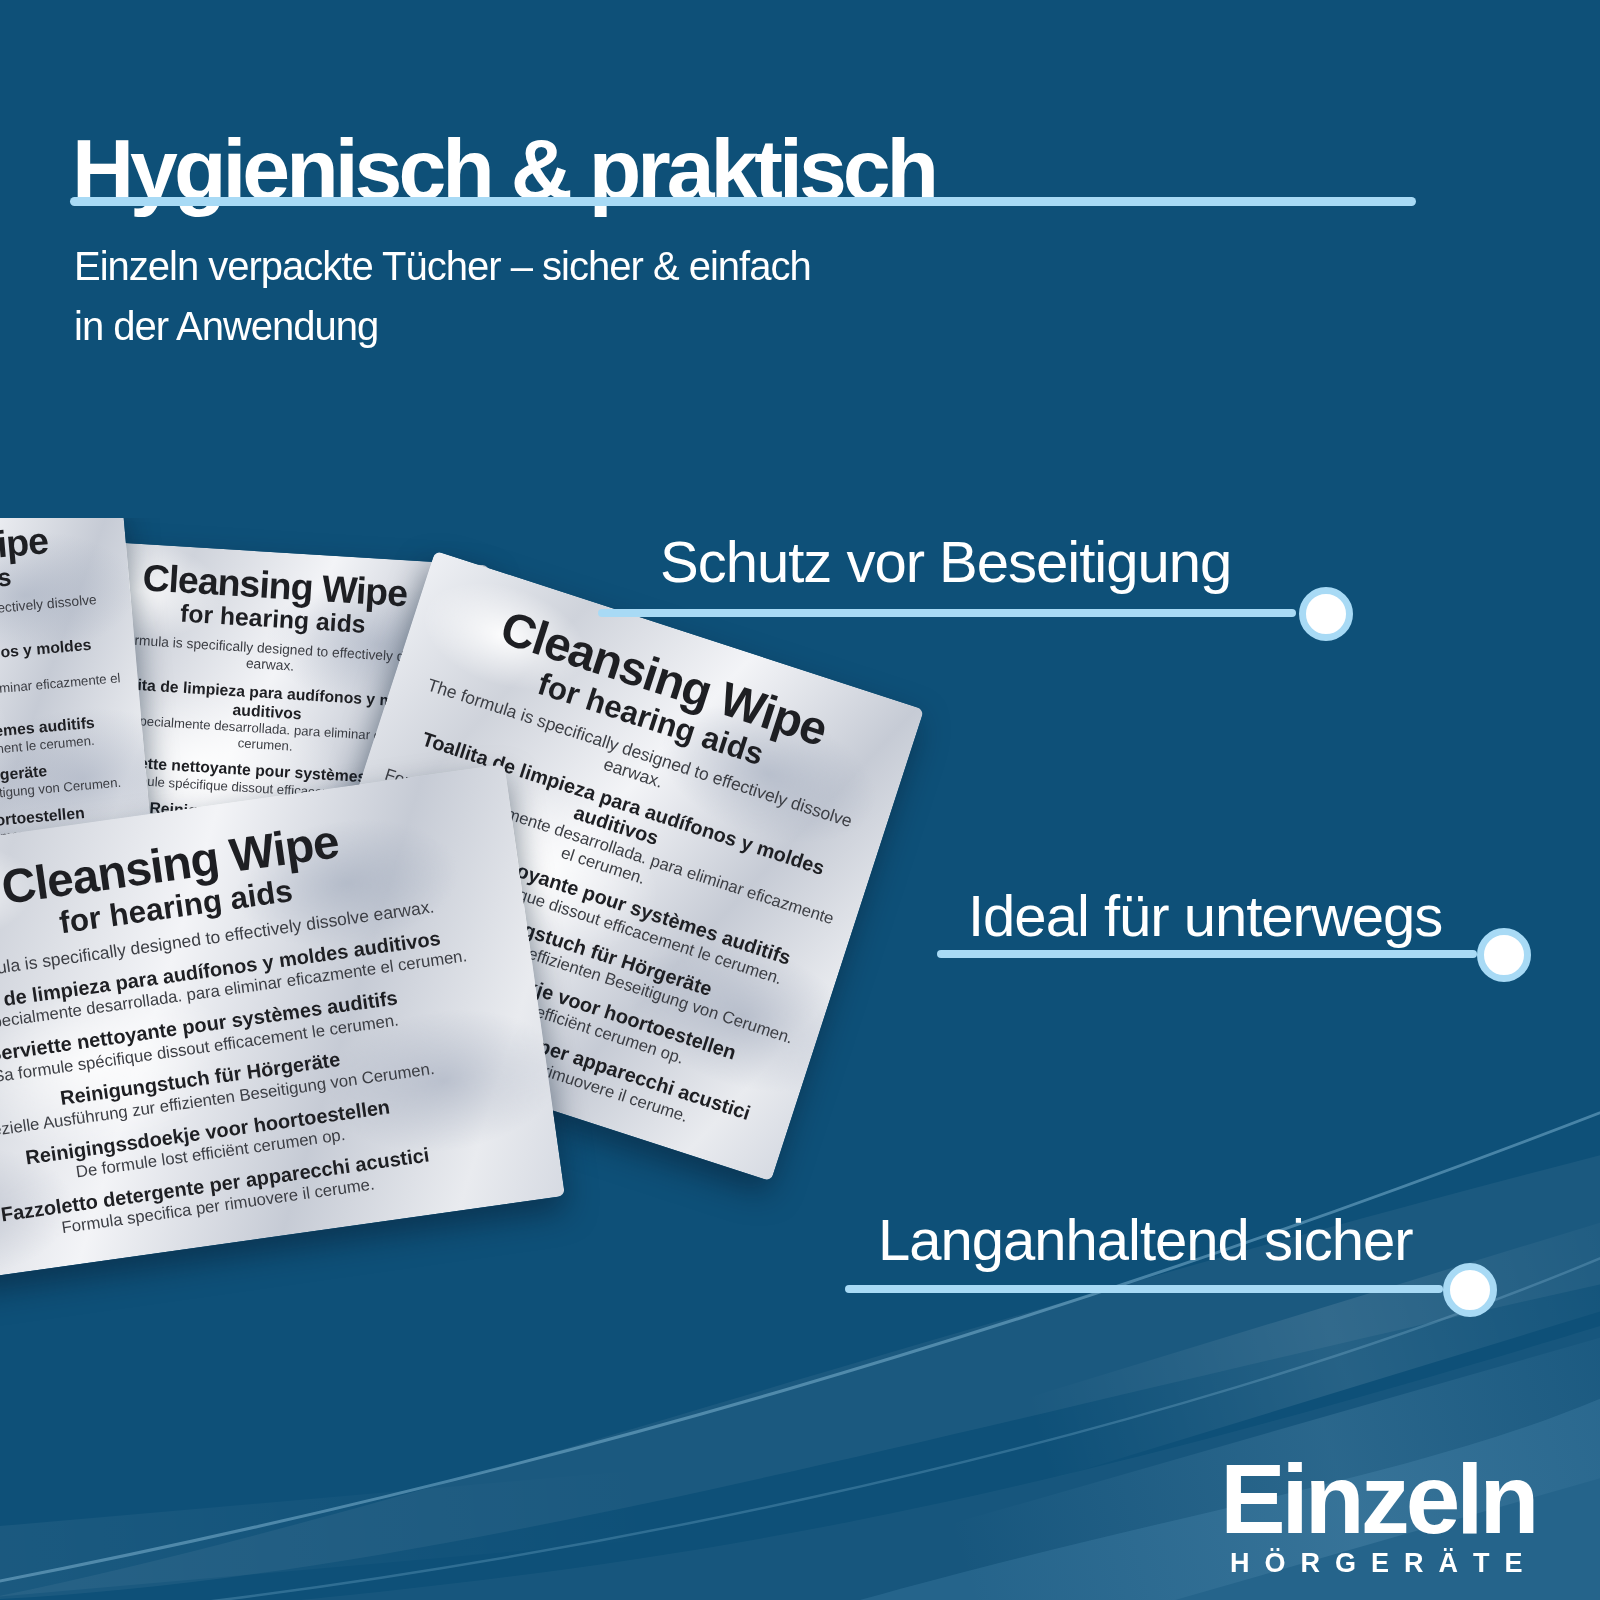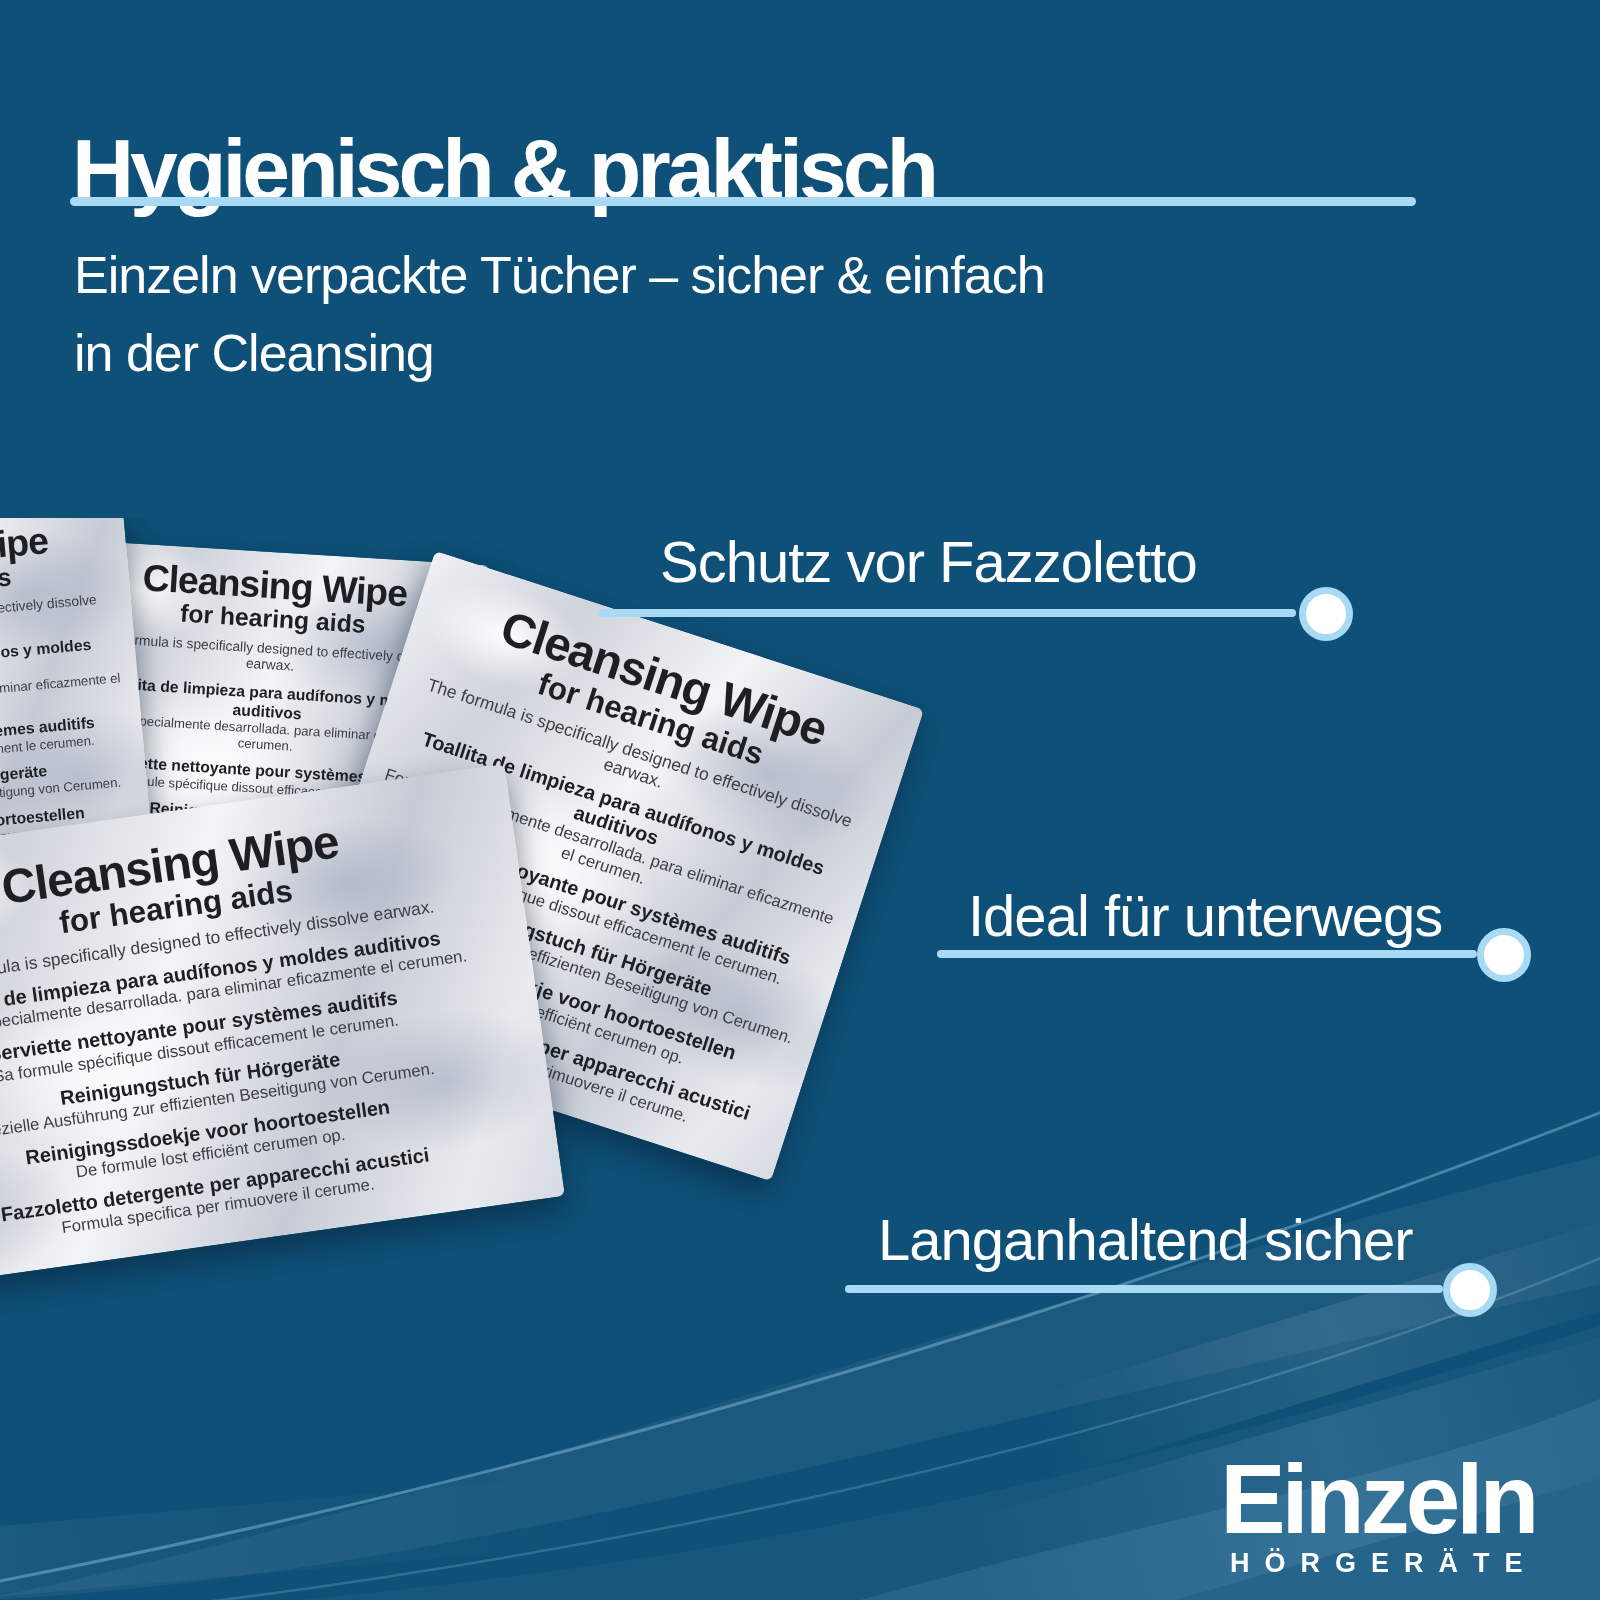--- a/index.html
+++ b/index.html
@@ -20,21 +20,21 @@
     transform:rotate(-16deg);}
   .streak-c{left:-60px;top:1500px;width:720px;height:70px;
     background:linear-gradient(90deg,rgba(255,255,255,0.06),rgba(255,255,255,0));
     transform:rotate(-5deg);}
 
   
   .page-title{position:absolute;left:72px;top:62px;font-size:86px;font-weight:bold;
     letter-spacing:-4px;line-height:1.15;white-space:nowrap;z-index:3;}
   .title-underline{position:absolute;left:70px;top:197px;width:1346px;height:9px;
     border-radius:5px;background:#a8daf5;z-index:3;}
-  .subtitle{position:absolute;left:74px;top:236px;font-size:52px;font-weight:400;
+  .subtitle{position:absolute;left:74px;top:236px;font-size:40px;font-weight:400;
     letter-spacing:-1px;line-height:1.5;z-index:3;}
   .subtitle span{display:block;}
 
   
   .feature-label{position:absolute;font-size:58px;font-weight:400;letter-spacing:-1px;
     white-space:nowrap;z-index:3;}
   .fl-1{left:660px;top:528px;}
   .fl-2{left:968px;top:870px;margin-top:12px;}
   .fl-3{left:878px;top:1206px;}
   .feature-line{position:absolute;height:8px;border-radius:4px;background:#a8daf5;z-index:3;}
@@ -94,24 +94,24 @@
     <path d="M-20,545 C480,505 1150,370 1620,170" stroke="rgba(168,218,245,0.22)" stroke-width="2.5" fill="none"></path>
   </svg>
   <div class="streak streak-a"></div>
   <div class="streak streak-b"></div>
   <div class="streak streak-c"></div>
 
   <h1 class="page-title">Hygienisch &amp; praktisch</h1>
   <div class="title-underline"></div>
   <div class="subtitle">
     <span>Einzeln verpackte Tücher – sicher &amp; einfach</span>
-    <span>in der Cleansing</span>
+    <span>in der Anwendung</span>
   </div>
 
-  <div class="feature-label fl-1">Schutz vor Fazzoletto</div>
+  <div class="feature-label fl-1">Schutz vor Beseitigung</div>
   <div class="feature-line ln-1"></div>
   <div class="feature-dot dot-1"></div>
 
   <div class="feature-label fl-2">Ideal für unterwegs</div>
   <div class="feature-line ln-2"></div>
   <div class="feature-dot dot-2"></div>
 
   <div class="feature-label fl-3">Langanhaltend sicher</div>
   <div class="feature-line ln-3"></div>
   <div class="feature-dot dot-3"></div>

